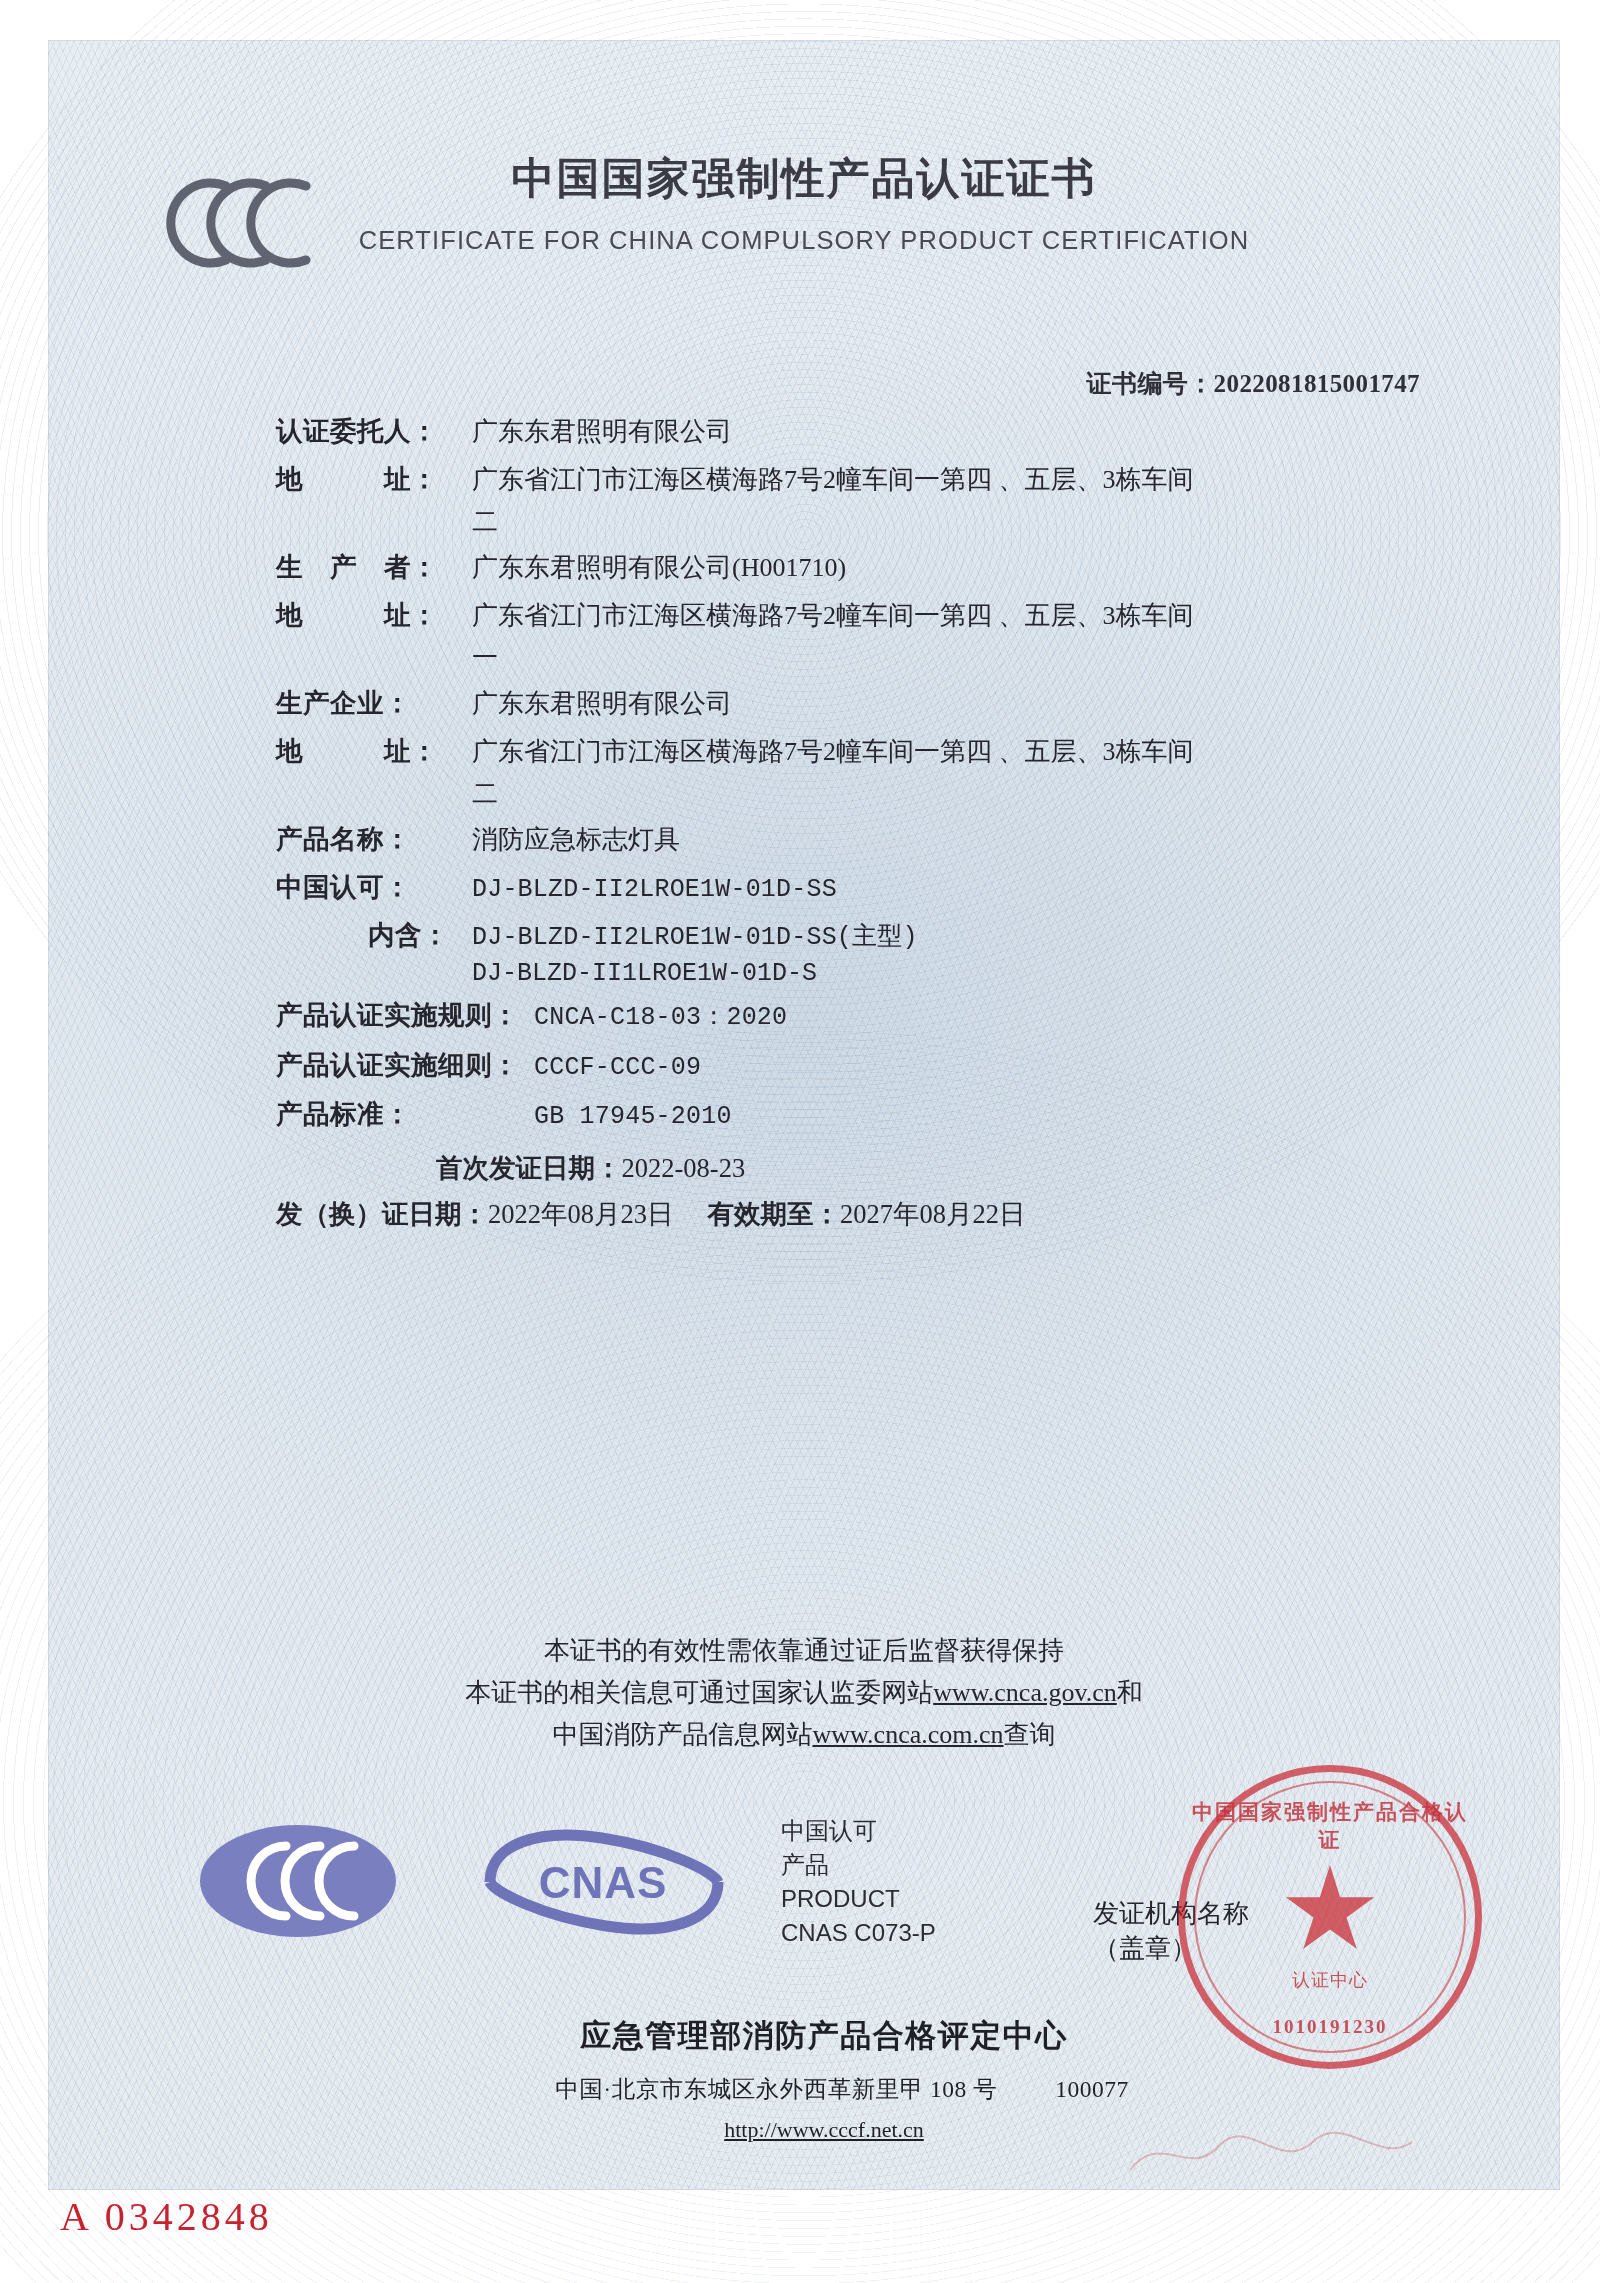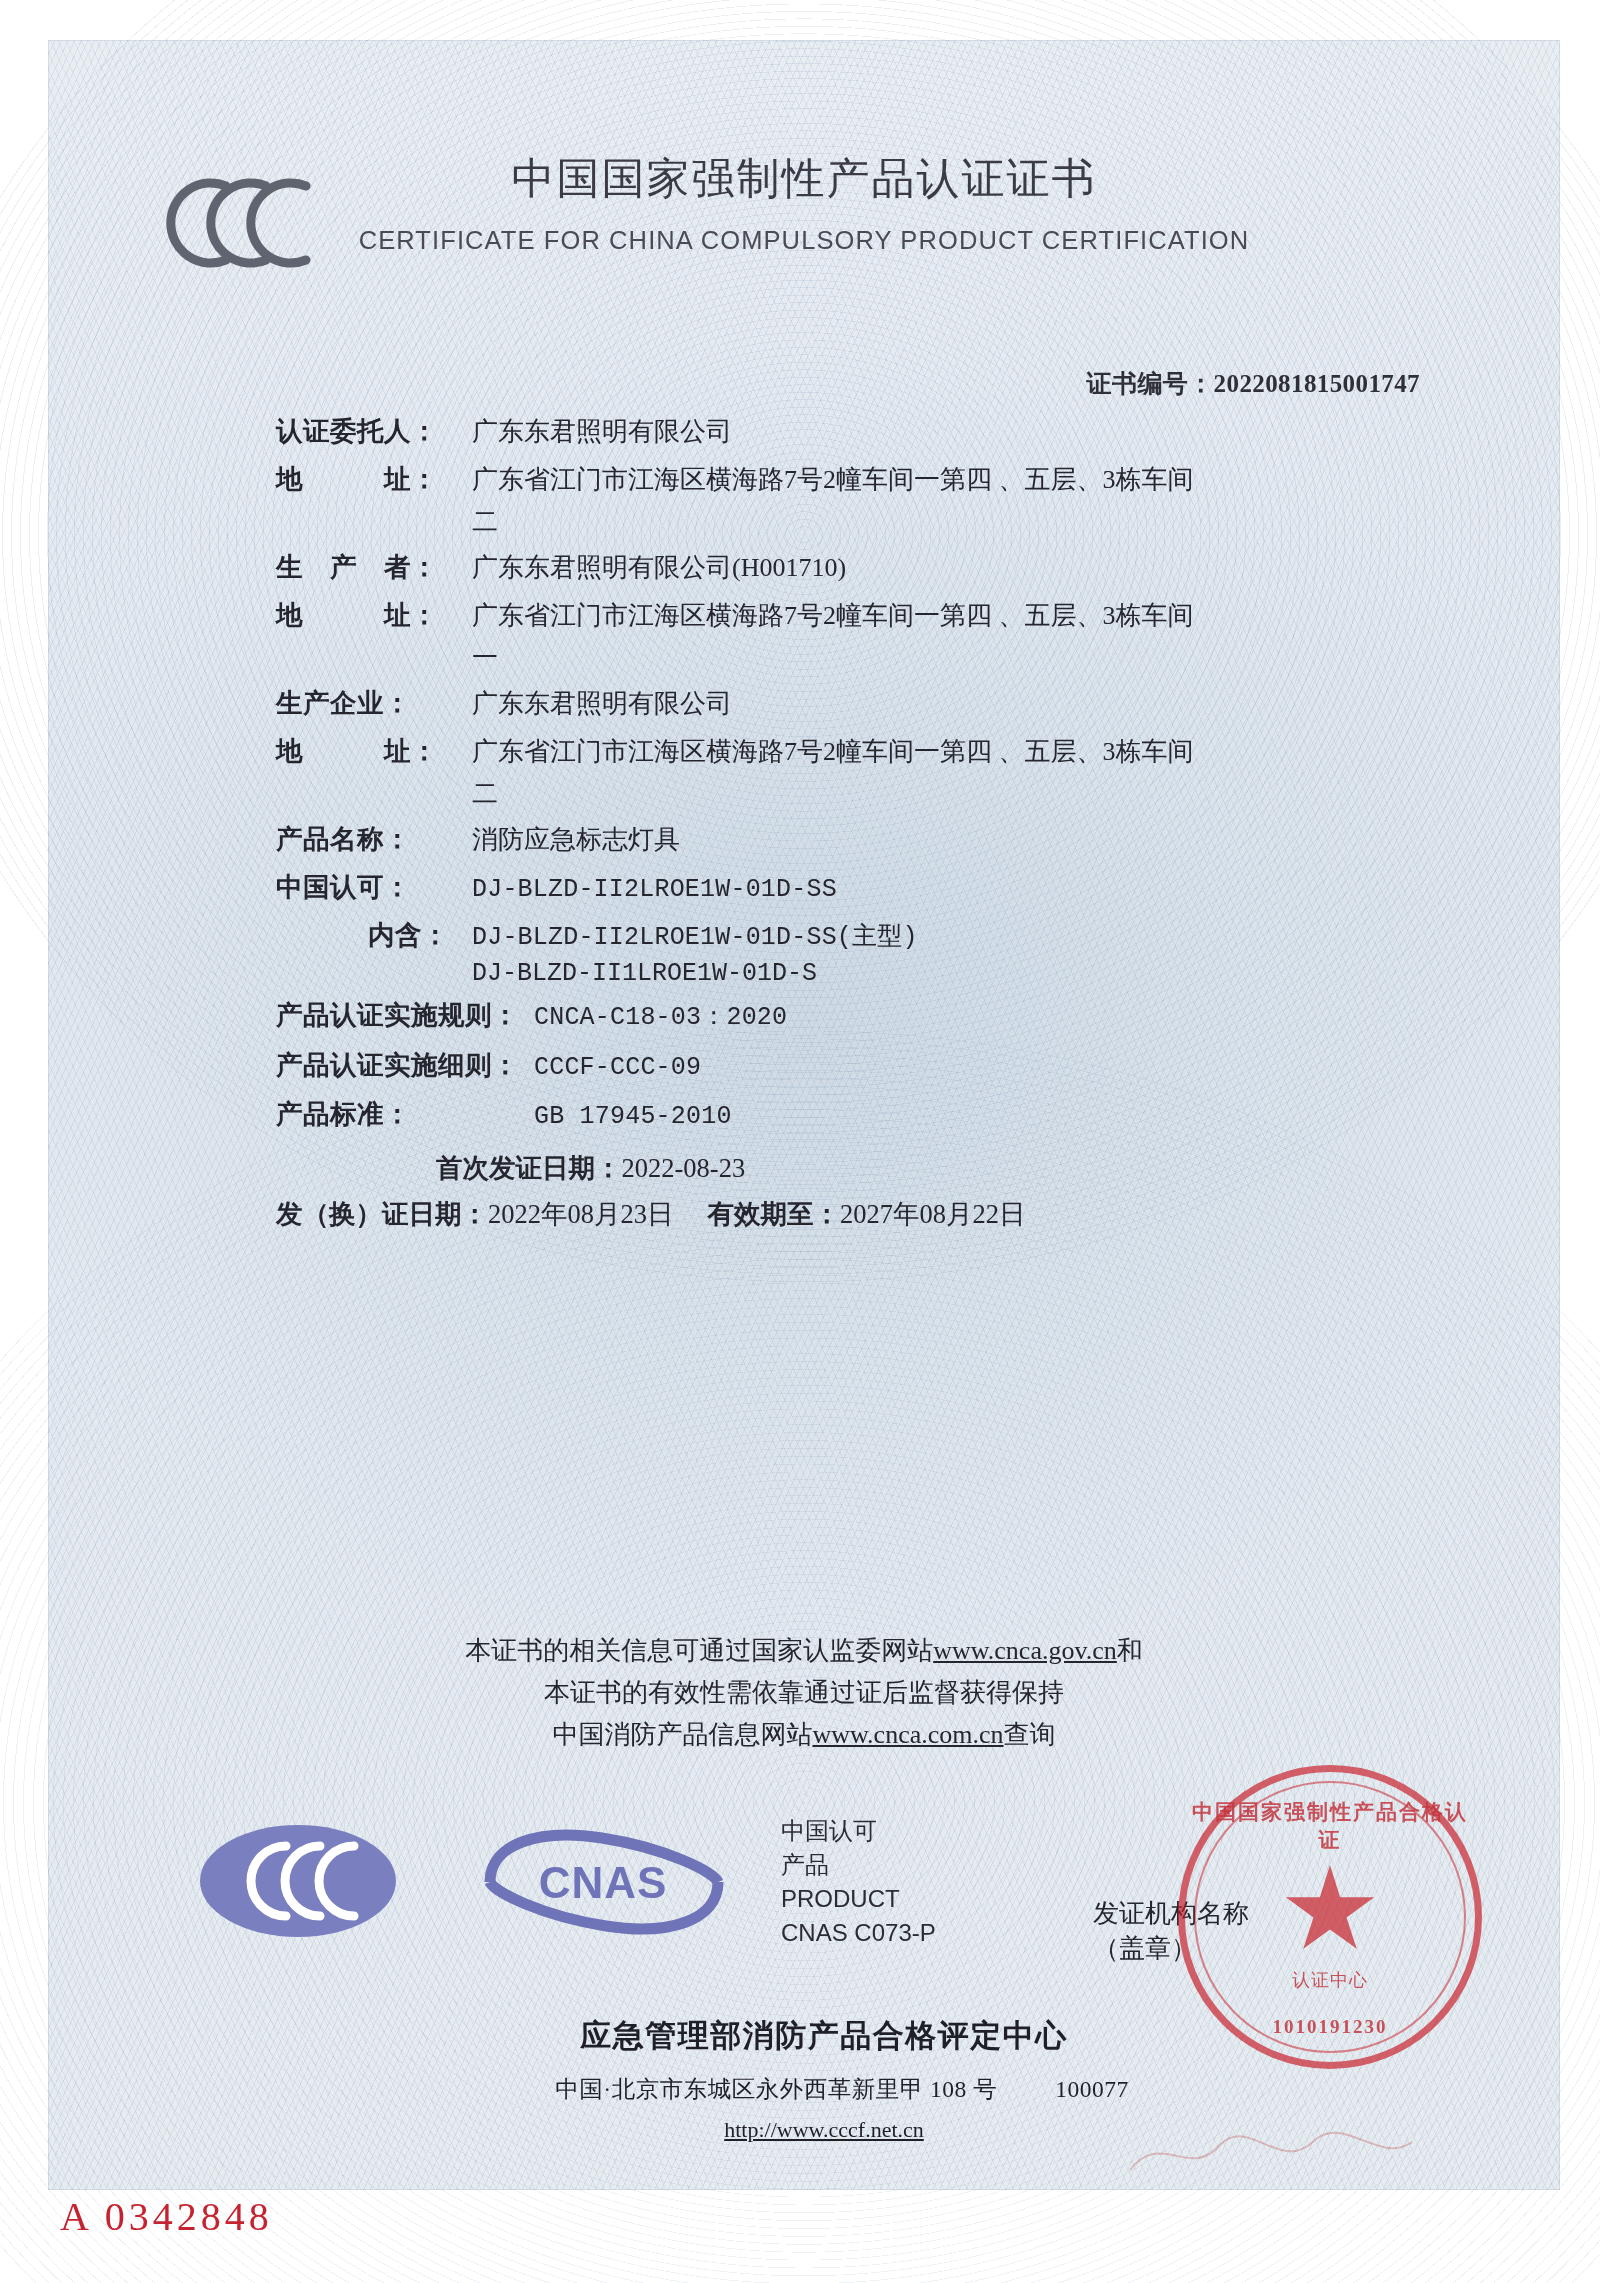--- a/index.html
+++ b/index.html
@@ -84,21 +84,21 @@
   #header {
     position: absolute;
     left: 0;
     top: 110px;
     width: 100%;
     text-align: center;
   }
   #title-cn {
     font-family: "Liberation Serif", serif;
     font-size: 43px;
-    font-weight: normal;
+    font-weight: bold;
     letter-spacing: 2px;
     color: #3b3b46;
   }
   #title-en {
     margin-top: 18px;
     font-family: "Liberation Sans", sans-serif;
     font-size: 25.5px;
     letter-spacing: 1.1px;
     color: #4a4a55;
   }
@@ -451,24 +451,24 @@
       <span>首次发证日期：</span><span class="dt">2022-08-23</span>
     </div>
 
     <div id="issue-line">
       <span>发（换）证日期：</span><span class="dt">2022年08月23日</span><span class="gap"></span><span>有效期至：</span><span class="dt">2027年08月22日</span>
     </div>
 
   </div>
 
   <div id="notes" class="layer">
+    <div>本证书的有效性需依靠通过证后监督获得保持</div>
     <div>
       <span>本证书的相关信息可通过国家认监委网站</span><span class="u">www.cnca.gov.cn</span><span>和</span>
     </div>
-    <div>本证书的有效性需依靠通过证后监督获得保持</div>
     <div>
       <span>中国消防产品信息网站</span><span class="u">www.cnca.com.cn</span><span>查询</span>
     </div>
   </div>
 
   <div id="logo-row" class="layer">
 
     <div id="ccc-logo-bottom">
       <svg viewBox="0 0 200 122" width="200" height="122" aria-hidden="true">
         <ellipse cx="100" cy="61" rx="98" ry="56" fill="#7a7fc0"></ellipse>

